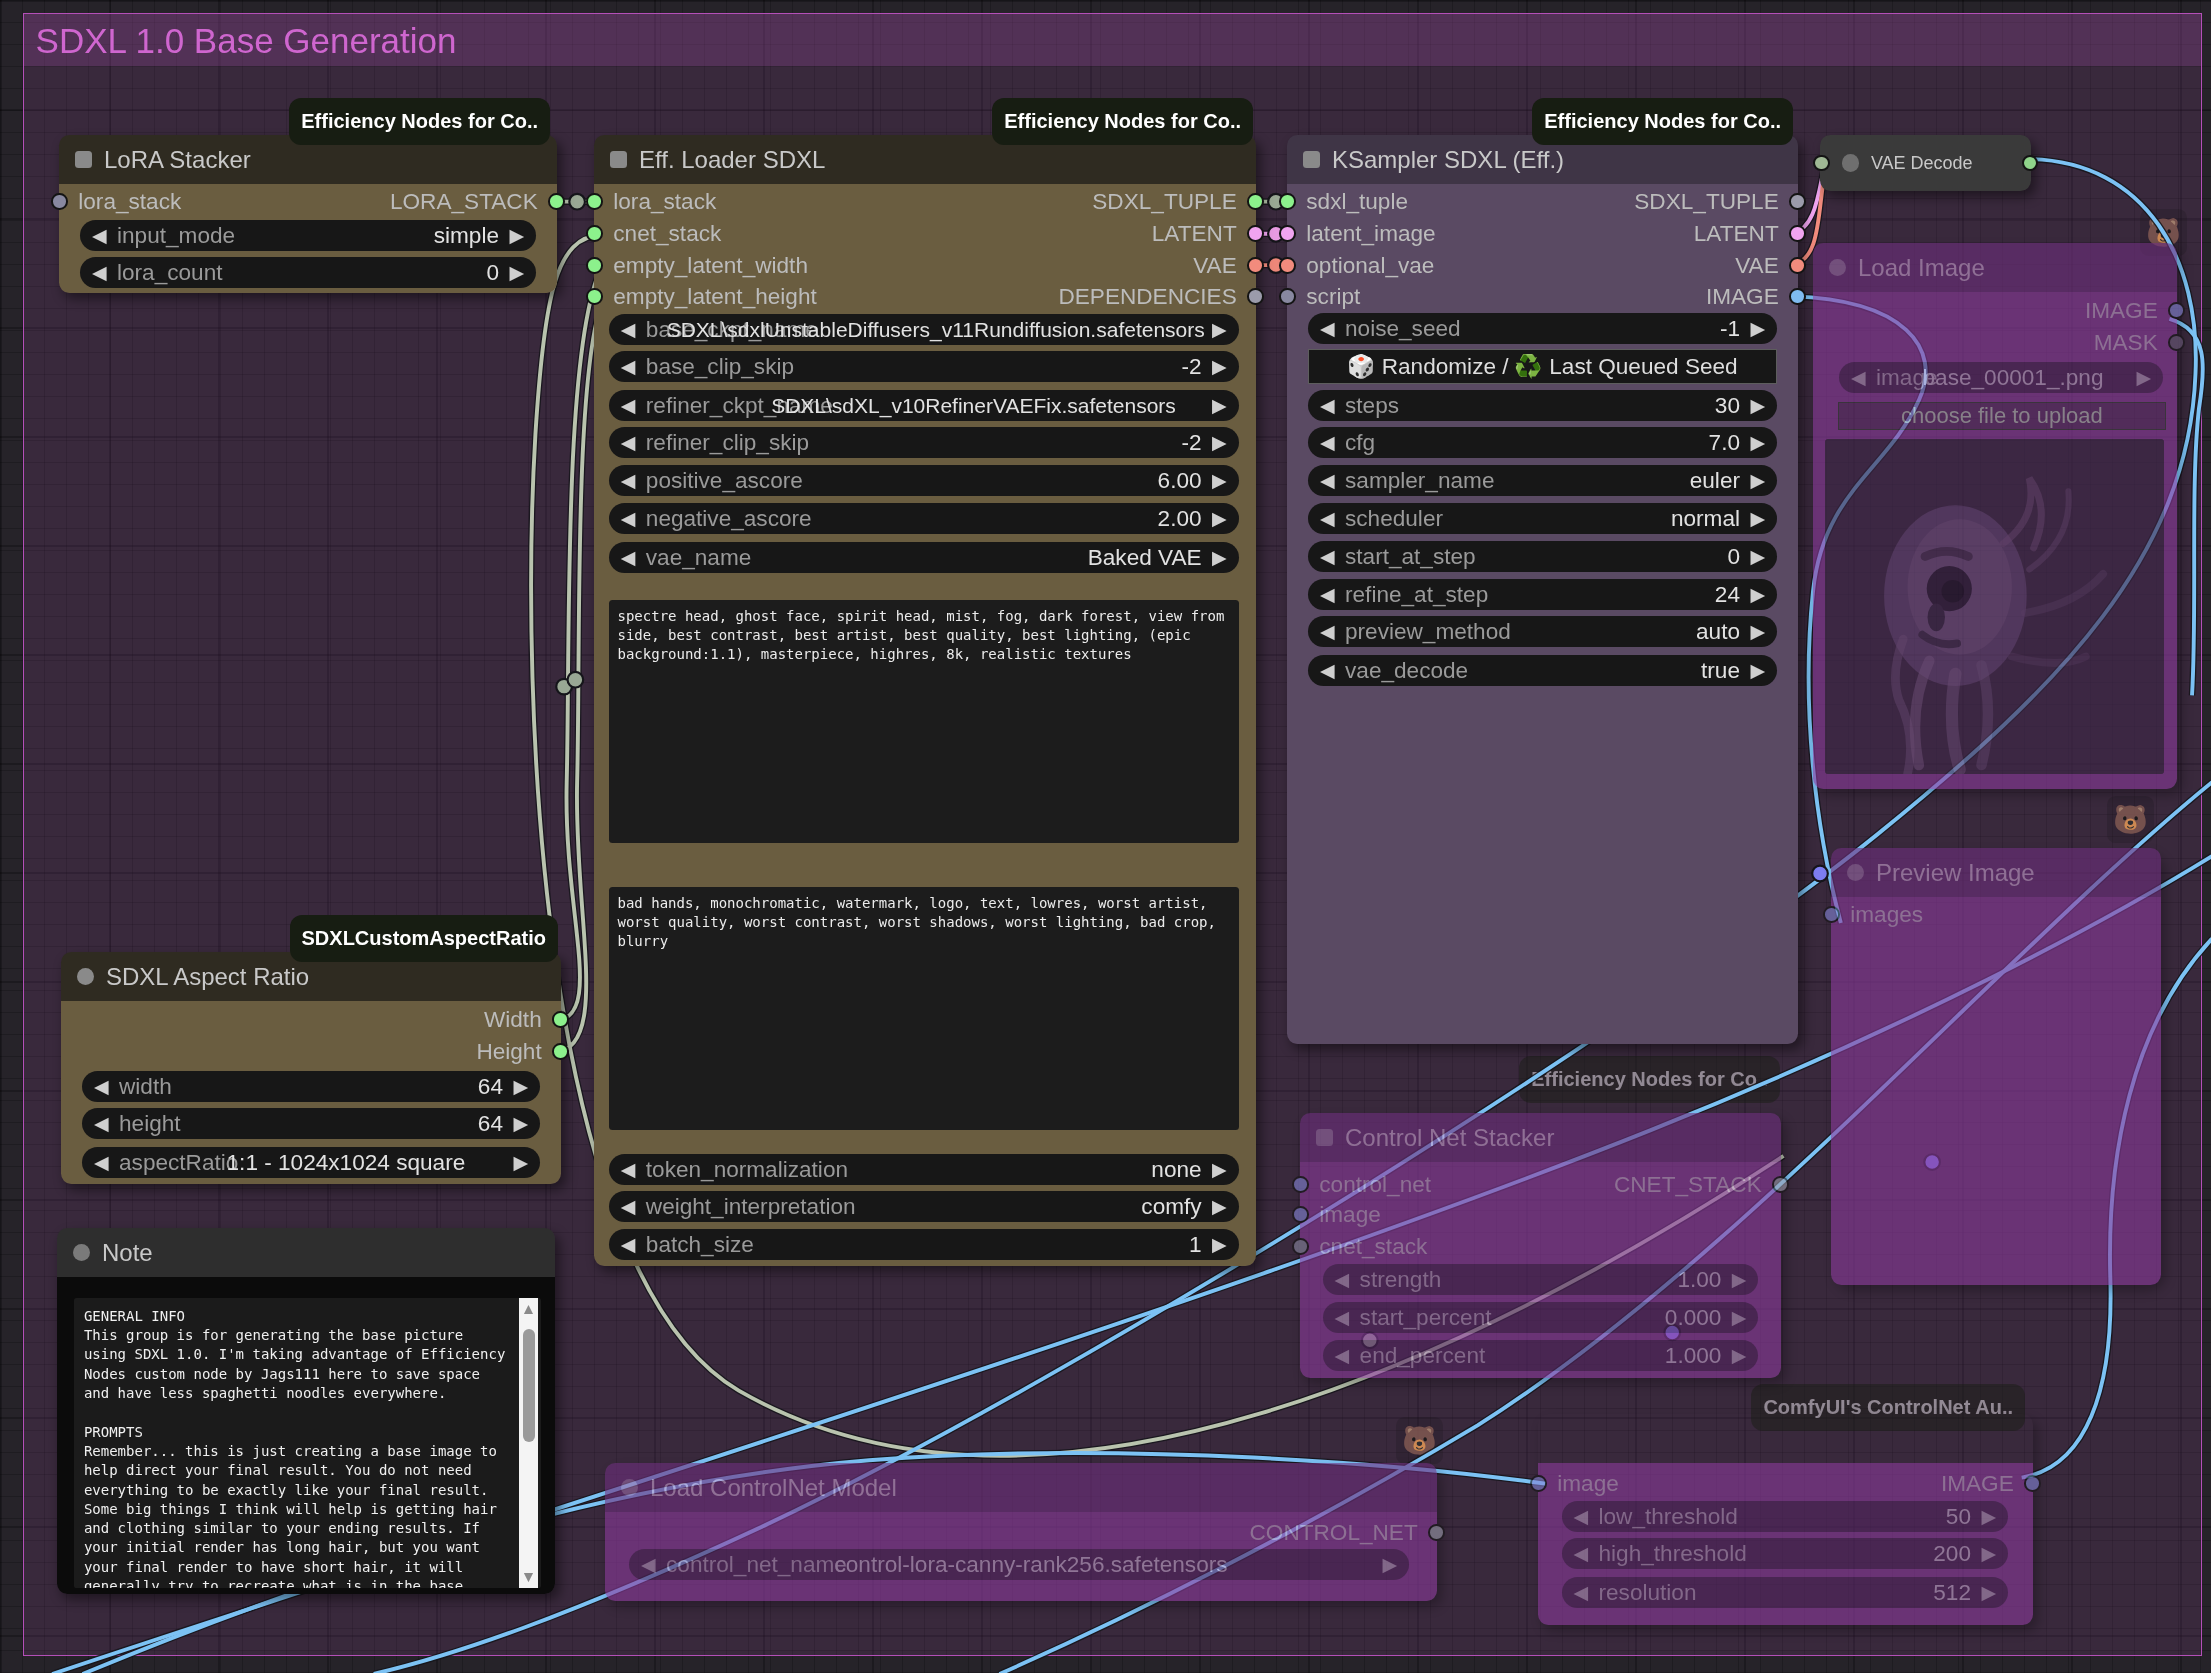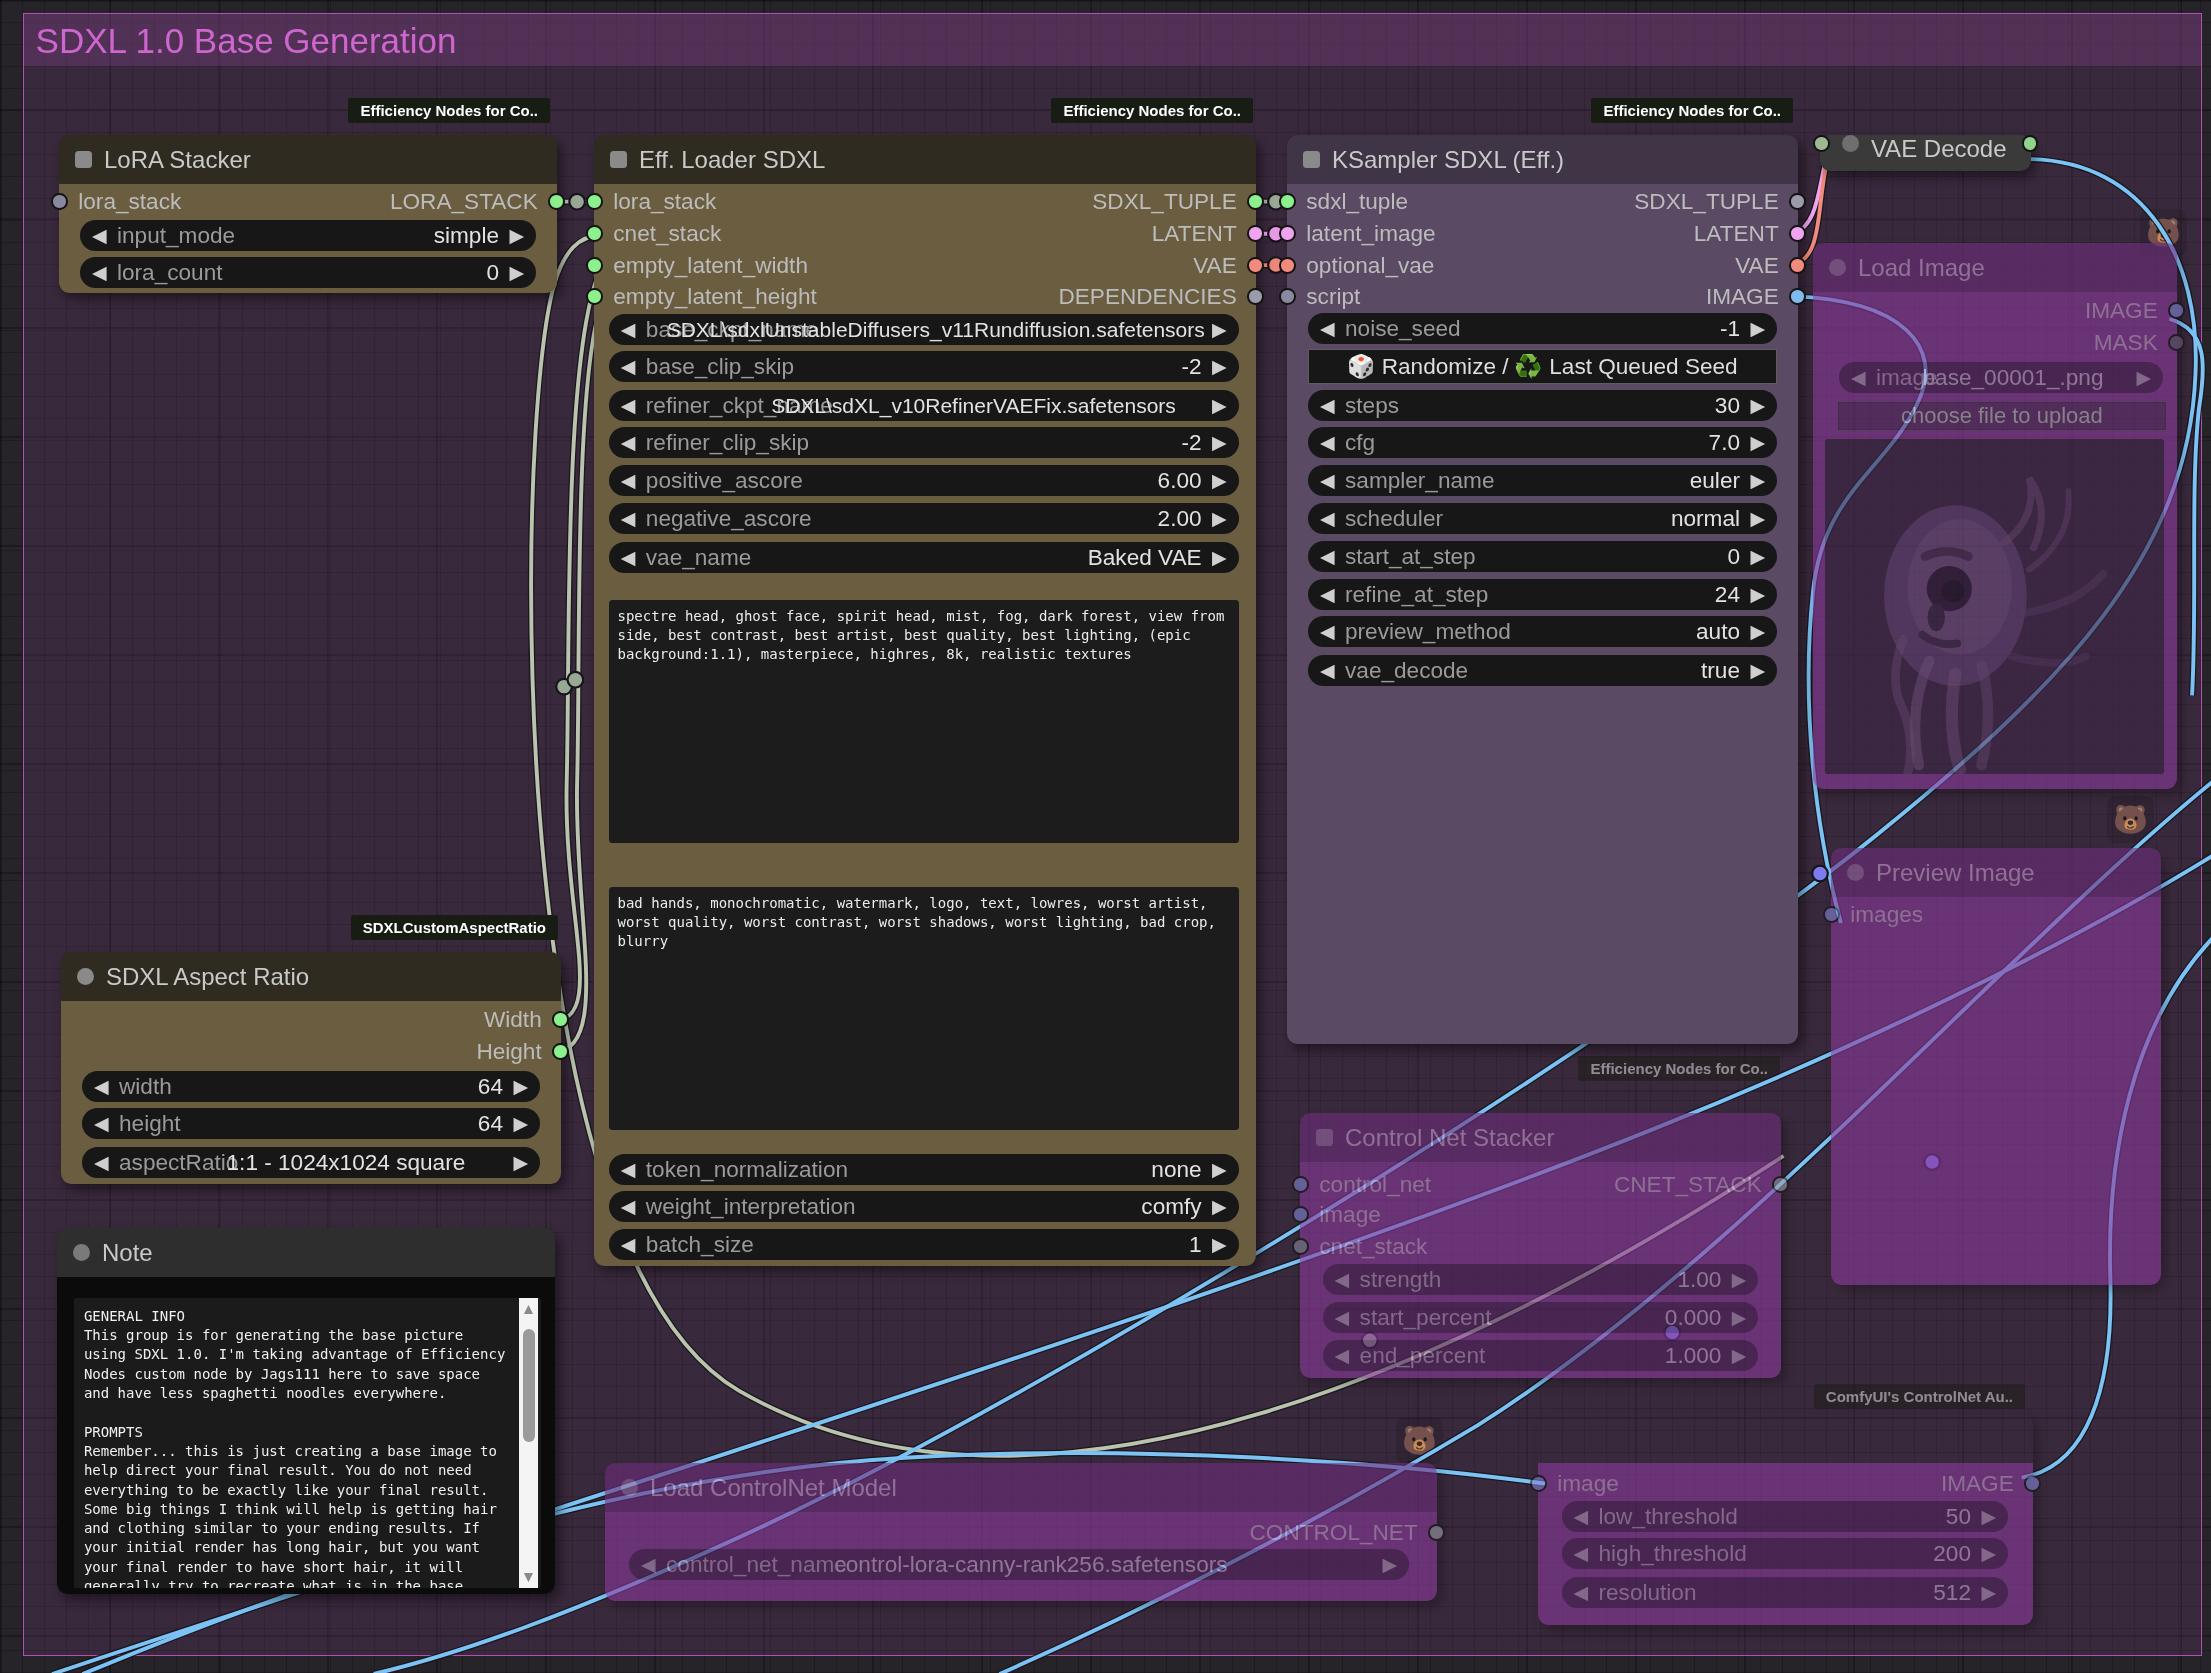--- a/index.html
+++ b/index.html
@@ -50,28 +50,28 @@
   .widget .cval{position:absolute;left:50%;transform:translateX(-50%);color:#e2e2e2;white-space:nowrap;margin-left:12px;}
   .arr{color:#cfcfcf;font-size:19px;line-height:1;}
   .muted .widget{background:rgba(40,20,50,.55);color:#b492bd;}
   .muted .widget .val,.muted .widget .cval{color:#c9a8d2;}
   .muted .arr{color:#b492bd;}
   .btnwide{position:absolute;height:35px;background:#171717;border:0.9px solid #5d5d5d;
     display:flex;align-items:center;justify-content:center;gap:7px;color:#dedede;font-size:22.6px;box-sizing:border-box;}
   .textbox{position:absolute;background:#1c1c1c;border-radius:3.5px;color:#ececec;
     font-family:"DejaVu Sans Mono",monospace;font-size:14px;line-height:1.35;
     padding:7px 8.7px;box-sizing:border-box;white-space:pre-wrap;word-break:break-word;overflow:hidden;}
-  .badge{position:absolute;background:#171d12;color:#fff;font-size:15px;font-weight:bold;
-    padding:4px 12px;border-radius:2px;z-index:4;white-space:nowrap;}
+  .badge{position:absolute;background:#171d12;color:#fff;font-size:20px;font-weight:bold;
+    padding:12px 12px;border-radius:12px;z-index:4;white-space:nowrap;}
   .badge.dim{opacity:.45;z-index:1;}
   .bear{position:absolute;width:47px;height:47px;border-radius:8.7px;background:rgba(20,20,20,.25);
     display:flex;align-items:center;justify-content:center;font-size:28px;z-index:1;opacity:.8;}
-  .collapsed{position:absolute;height:36px;background:#3a3a3a;border-radius:10.4px;
-    display:flex;gap:12px;padding:0 14px;box-sizing:border-box;
-    color:#c9c9c9;font-size:24px;z-index:3;box-shadow:4.3px 6px 12px rgba(0,0,0,.45);}
+  .collapsed{position:absolute;height:56px;background:#3a3a3a;border-radius:10.4px;
+    display:flex;align-items:center;gap:12px;padding:0 14px;box-sizing:border-box;
+    color:#c9c9c9;font-size:18px;z-index:3;box-shadow:4.3px 6px 12px rgba(0,0,0,.45);}
   .collapsed .dot{margin:0;}
   .notebox{position:absolute;background:#1b1b1b;border-radius:2.6px;color:#f0f0f0;
     font-family:"DejaVu Sans Mono",monospace;font-size:14px;line-height:1.38;
     padding:8.7px 7px 8.7px 10.4px;box-sizing:border-box;white-space:pre-wrap;overflow:hidden;}
   .scrollbar{position:absolute;top:0;bottom:0;right:0;width:19px;background:#f4f4f4;}
   .sb-thumb{position:absolute;left:3.5px;width:12px;border-radius:6px;background:#9a9a9a;}
   .sb-arrow{position:absolute;left:0;width:19px;height:22.6px;color:#8a8a8a;font-size:15.6px;
     display:flex;align-items:center;justify-content:center;}
   .uploadbtn{position:absolute;height:28px;border:0.9px solid #3c3c3c;background:rgba(25,25,25,.35);
     display:flex;align-items:center;justify-content:center;font-size:22px;color:#bcbcbc;box-sizing:border-box;}

